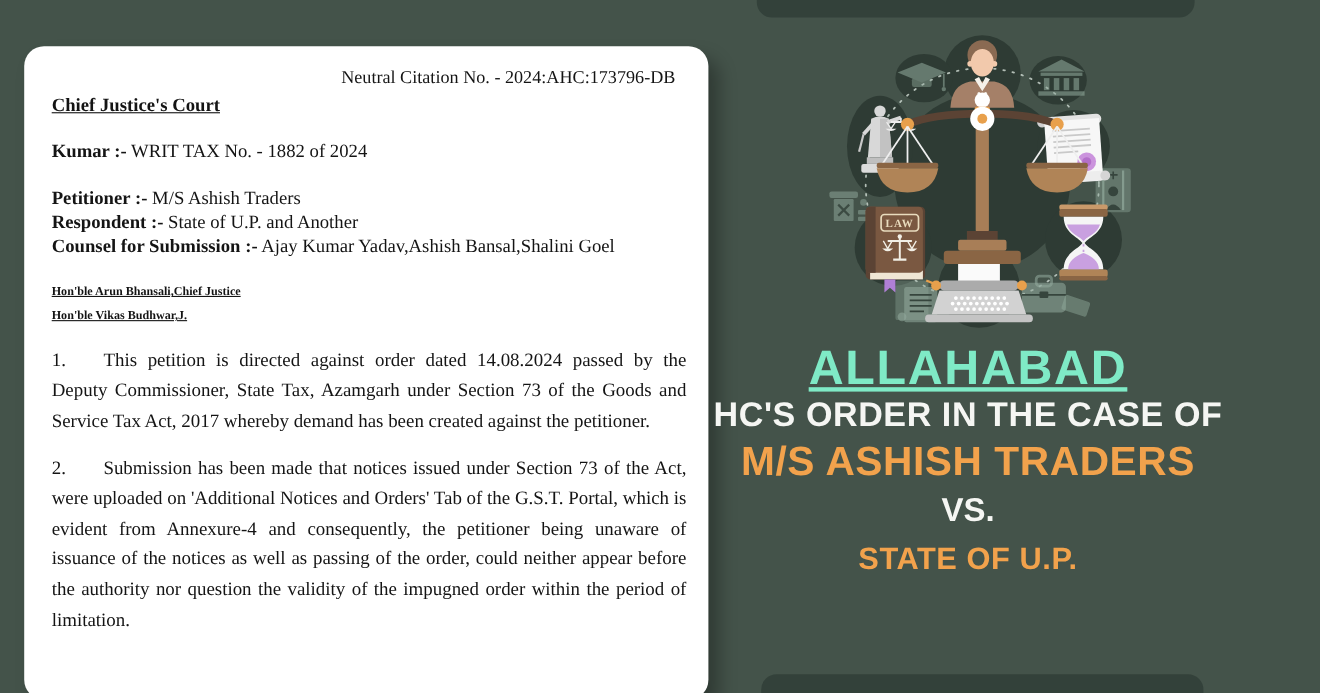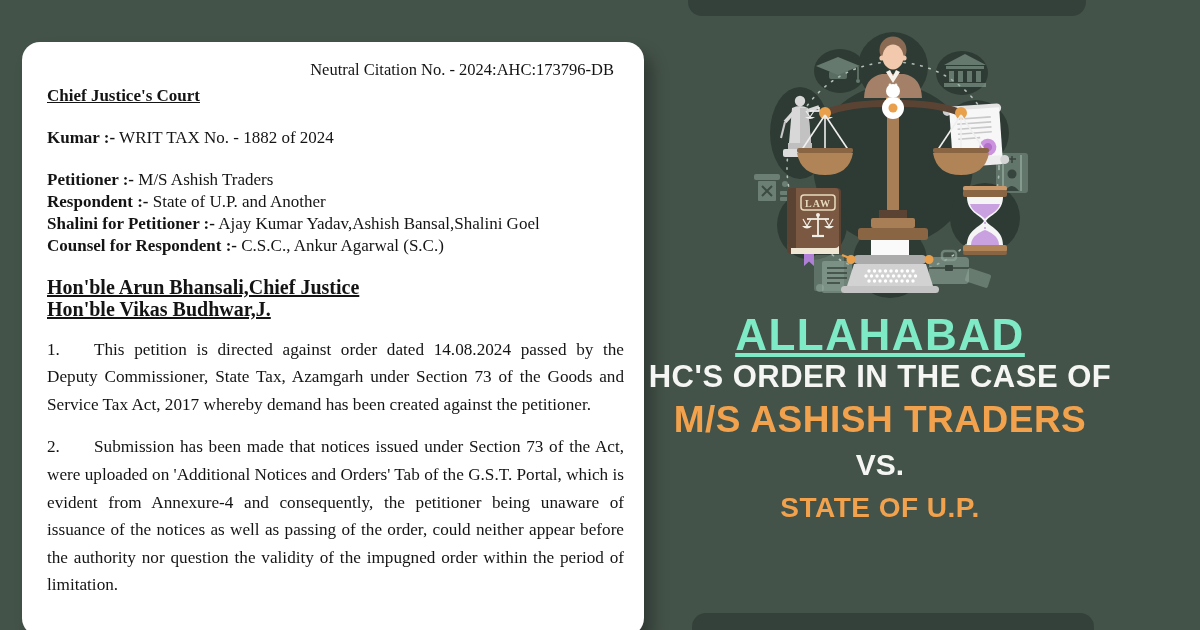--- a/index.html
+++ b/index.html
@@ -18,21 +18,21 @@
     background:#ffffff;border-radius:18px;
     box-shadow:9px 11px 16px rgba(0,0,0,0.30);
     padding:17px 20px 1px 25px;
     font-family:"Liberation Serif",serif;color:#141414;margin-top:24px;
   }
   .citation{text-align:right;font-size:16.5px;line-height:21px;padding-right:10px;margin-bottom:5px;}
   .court-line{font-weight:bold;text-decoration:underline;font-size:17px;line-height:21.5px;}
   .doc-gap{height:20.5px;}
   .doc-line{font-size:17px;line-height:21.8px;}
   .doc-line .lbl{font-weight:bold;}
-  .judge-line{font-weight:bold;text-decoration:underline;font-size:20px;line-height:21.8px;}
+  .judge-line{font-weight:bold;text-decoration:underline;font-size:11px;line-height:21.8px;}
   .judges{margin-top:0;}
   .para{font-size:17.2px;line-height:27.6px;text-align:justify;margin:15px 0 0 0;}
   .para .num{display:inline-block;width:47px;}
 
   
   .right-title{position:absolute;left:565px;top:311px;width:630px;text-align:center;font-weight:bold;}
   .t1{color:#7FEAC6;font-size:44px;line-height:47px;letter-spacing:1.5px;text-decoration:underline;}
   .t2{color:#F5F6F3;font-size:31px;line-height:38px;letter-spacing:.5px;}
   .t3{color:#F2A24C;font-size:37px;line-height:48px;letter-spacing:.5px;}
   .t4{color:#F5F6F3;font-size:30px;line-height:42px;}
@@ -47,22 +47,21 @@
 <div class="tab-bottom"></div>
 
 <div class="card">
   <div class="citation">Neutral Citation No. - 2024:AHC:173796-DB</div>
   <div class="court-line">Chief Justice's Court</div>
   <div class="doc-gap"></div>
   <div class="doc-line"><span class="lbl">Kumar :-</span> <span>WRIT TAX No. - 1882 of 2024</span></div>
   <div class="doc-gap"></div>
   <div class="doc-line"><span class="lbl">Petitioner :-</span> <span>M/S Ashish Traders</span></div>
   <div class="doc-line"><span class="lbl">Respondent :-</span> <span>State of U.P. and Another</span></div>
-  <div class="doc-line"><span class="lbl">Shalini for Petitioner :-</span> <span>Ajay Kumar Yadav,Ashish Bansal,Shalini Goel</span></div>
-  <div class="doc-line"><span class="lbl">Counsel for Respondent :-</span> <span>C.S.C., Ankur Agarwal (S.C.)</span></div>
+  <div class="doc-line"><span class="lbl">Counsel for Submission :-</span> <span>Ajay Kumar Yadav,Ashish Bansal,Shalini Goel</span></div>
   <div class="doc-gap"></div>
   <div class="judges">
     <div class="judge-line">Hon'ble Arun Bhansali,Chief Justice</div>
     <div class="judge-line">Hon'ble Vikas Budhwar,J.</div>
   </div>
   <p class="para"><span class="num">1.</span><span>This petition is directed against order dated 14.08.2024 passed by the Deputy Commissioner, State Tax, Azamgarh under Section 73 of the Goods and Service Tax Act, 2017 whereby demand has been created against the petitioner.</span></p>
   <p class="para"><span class="num">2.</span><span>Submission has been made that notices issued under Section 73 of the Act, were uploaded on 'Additional Notices and Orders' Tab of the G.S.T. Portal, which is evident from Annexure-4 and consequently, the petitioner being unaware of issuance of the notices as well as passing of the order, could neither appear before the authority nor question the validity of the impugned order within the period of limitation.</span></p>
 </div>
 
 <svg class="illo" viewBox="0 0 330 300" xmlns="http://www.w3.org/2000/svg">

